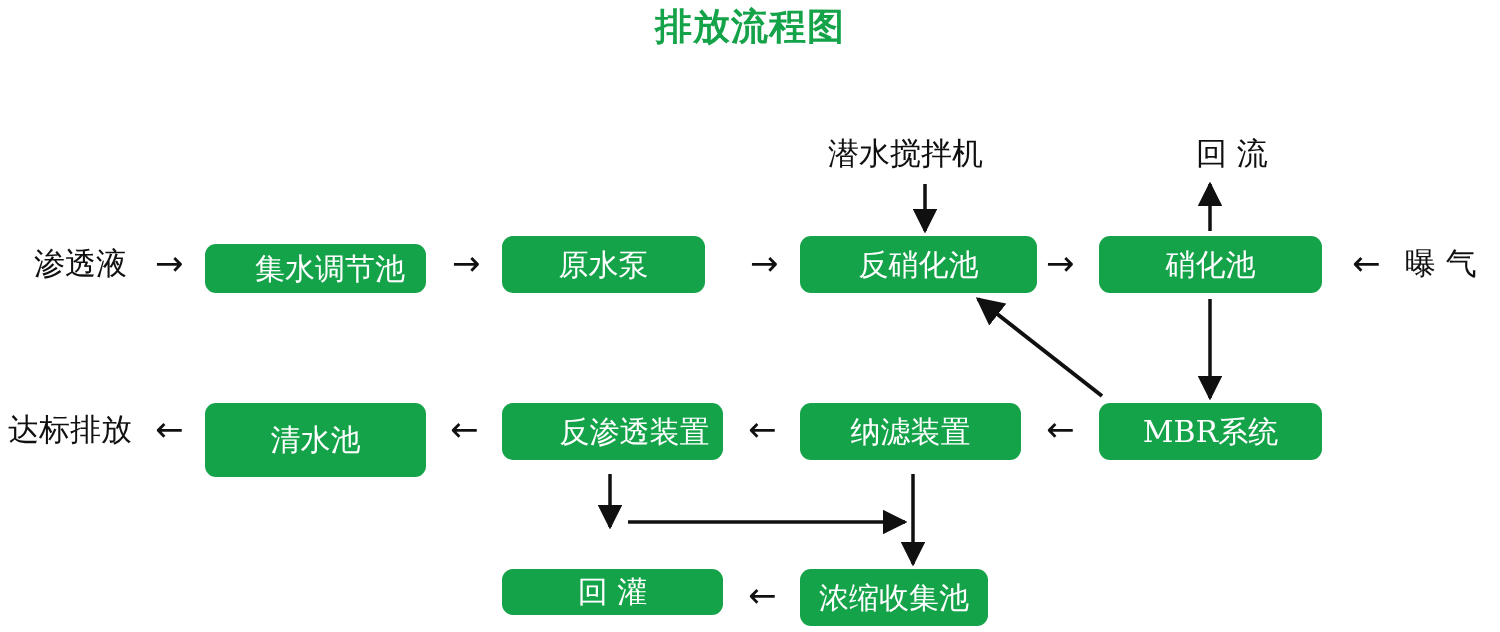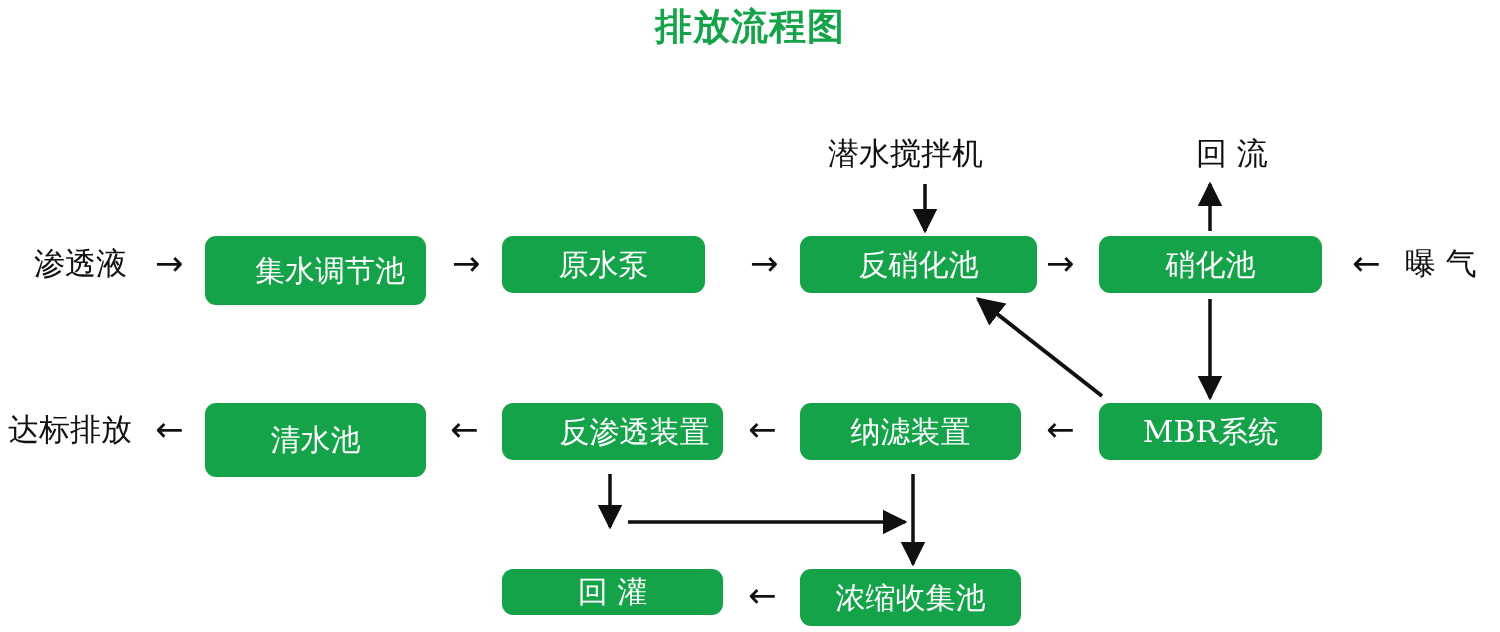--- a/index.html
+++ b/index.html
@@ -71,21 +71,21 @@
 </head>
 <body>
 
 <div id="canvas">
 
   <div class="title">排放流程图</div>
 
   <div class="plain-label" style="left:34px; top:248px;">渗透液</div>
   <div class="arrow-glyph" style="left:155px; top:246px;">→</div>
 
-  <div class="node" style="left:205px; top:236px; width:221px; height:69px;padding-left:29px;">集水调节池</div>
+  <div class="node" style="left:205px; top:244px; width:221px; height:49px;padding-left:29px;">集水调节池</div>
 
   <div class="arrow-glyph" style="left:452px; top:246px;">→</div>
 
   <div class="node" style="left:502px; top:236px; width:203px; height:57px;">原水泵</div>
 
   <div class="arrow-glyph" style="left:750px; top:246px;">→</div>
 
   <div class="node" style="left:800px; top:236px; width:237px; height:57px;">反硝化池</div>
 
   <div class="arrow-glyph" style="left:1046px; top:246px;">→</div>
@@ -113,21 +113,21 @@
   <div class="node" style="left:800px; top:403px; width:221px; height:57px;">纳滤装置</div>
 
   <div class="arrow-glyph" style="left:1046px; top:412px;">←</div>
 
   <div class="node" style="left:1099px; top:403px; width:223px; height:57px;">MBR系统</div>
 
   <div class="node" style="left:502px; top:569px; width:221px; height:46px;">回 灌</div>
 
   <div class="arrow-glyph" style="left:748px; top:578px;">←</div>
 
-  <div class="node" style="left:800px; top:569px; width:221px; height:57px;">浓缩收集池</div>
+  <div class="node" style="left:800px; top:569px; width:188px; height:57px;">浓缩收集池</div>
 
   <svg class="edges" viewBox="0 0 1500 632">
     <defs>
       <marker id="tip" viewBox="0 0 10 10" refX="9" refY="5" markerWidth="7" markerHeight="7" orient="auto-start-reverse">
         <path d="M 0 0 L 10 5 L 0 10 z" fill="#101010"></path>
       </marker>
     </defs>
 
     <line x1="925" y1="184" x2="925" y2="231" stroke="#101010" stroke-width="3.5" marker-end="url(#tip)"></line>
 

